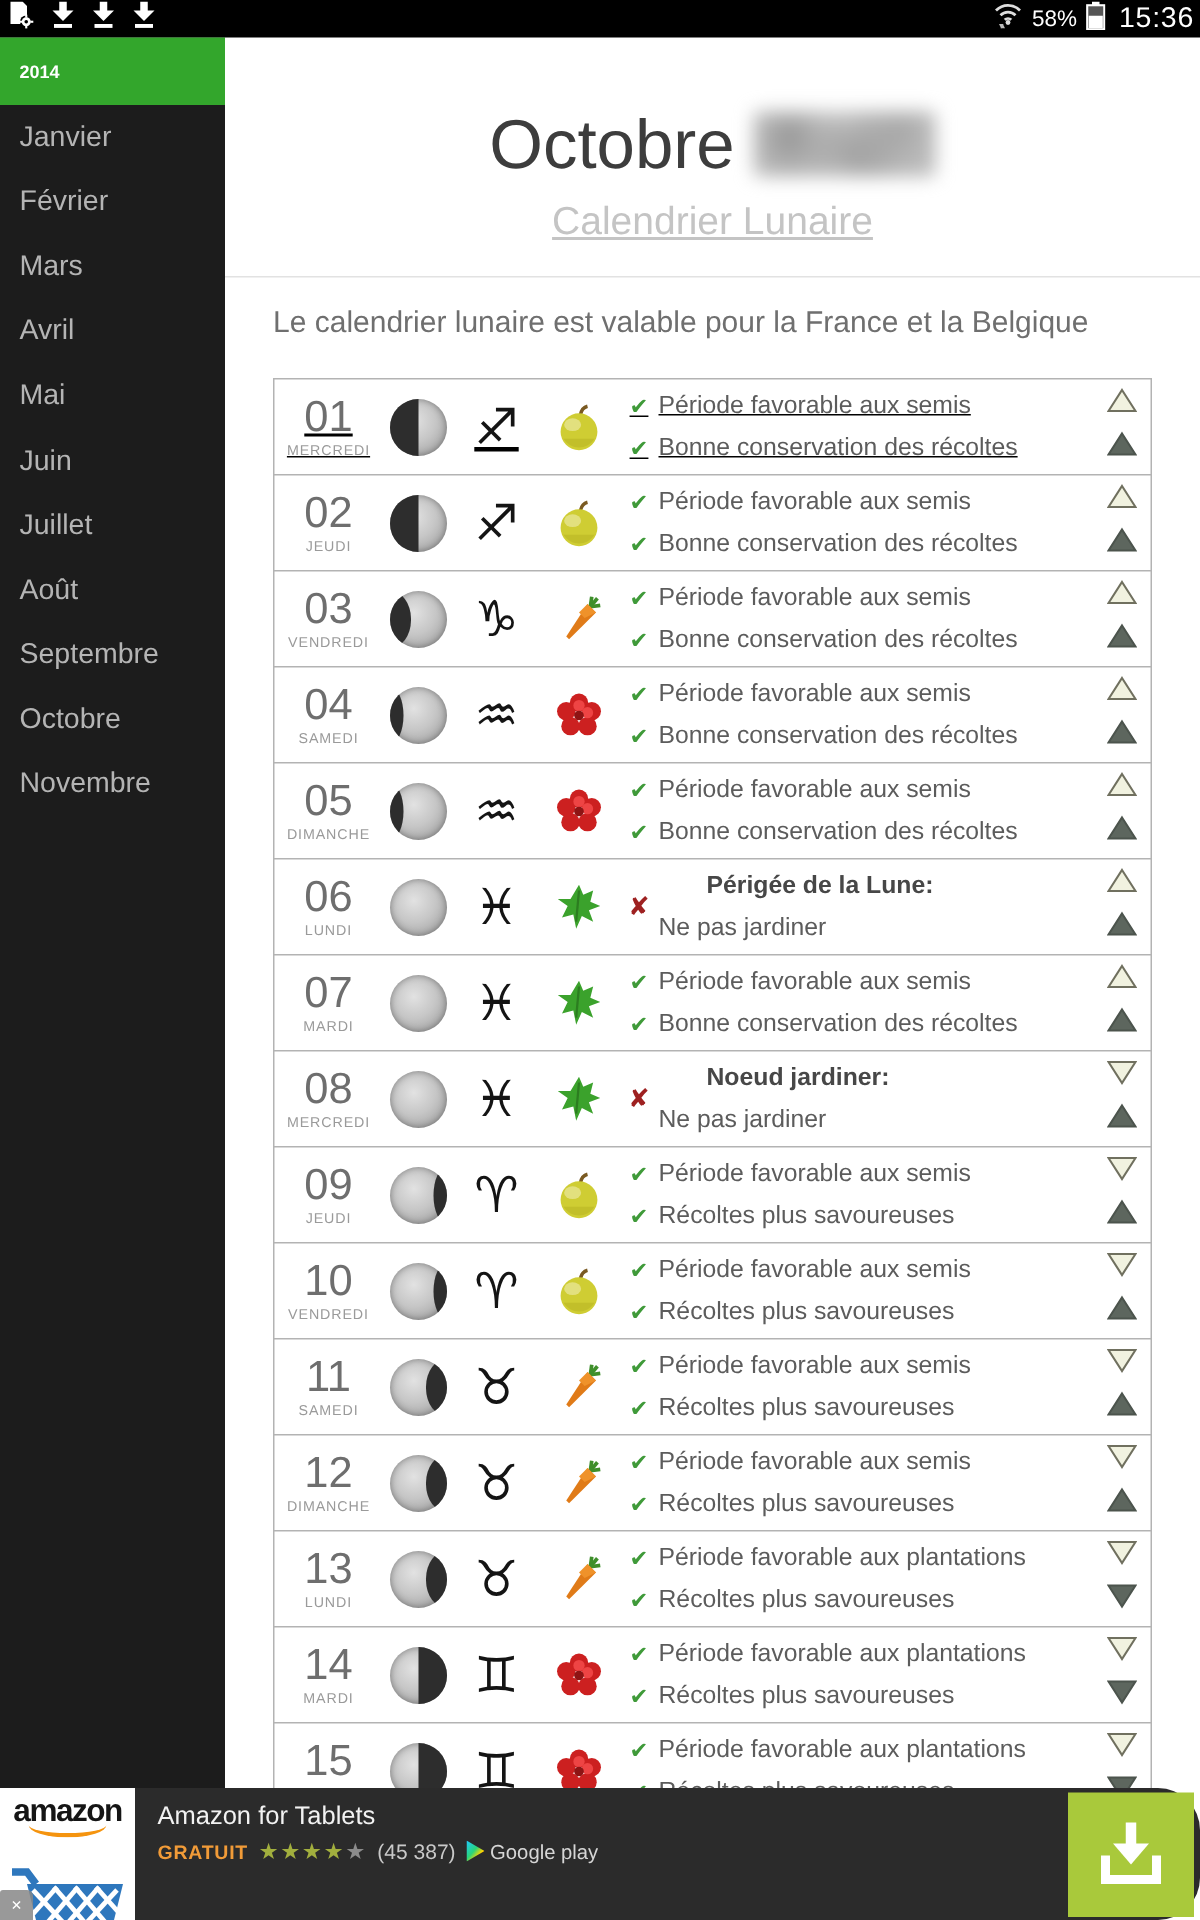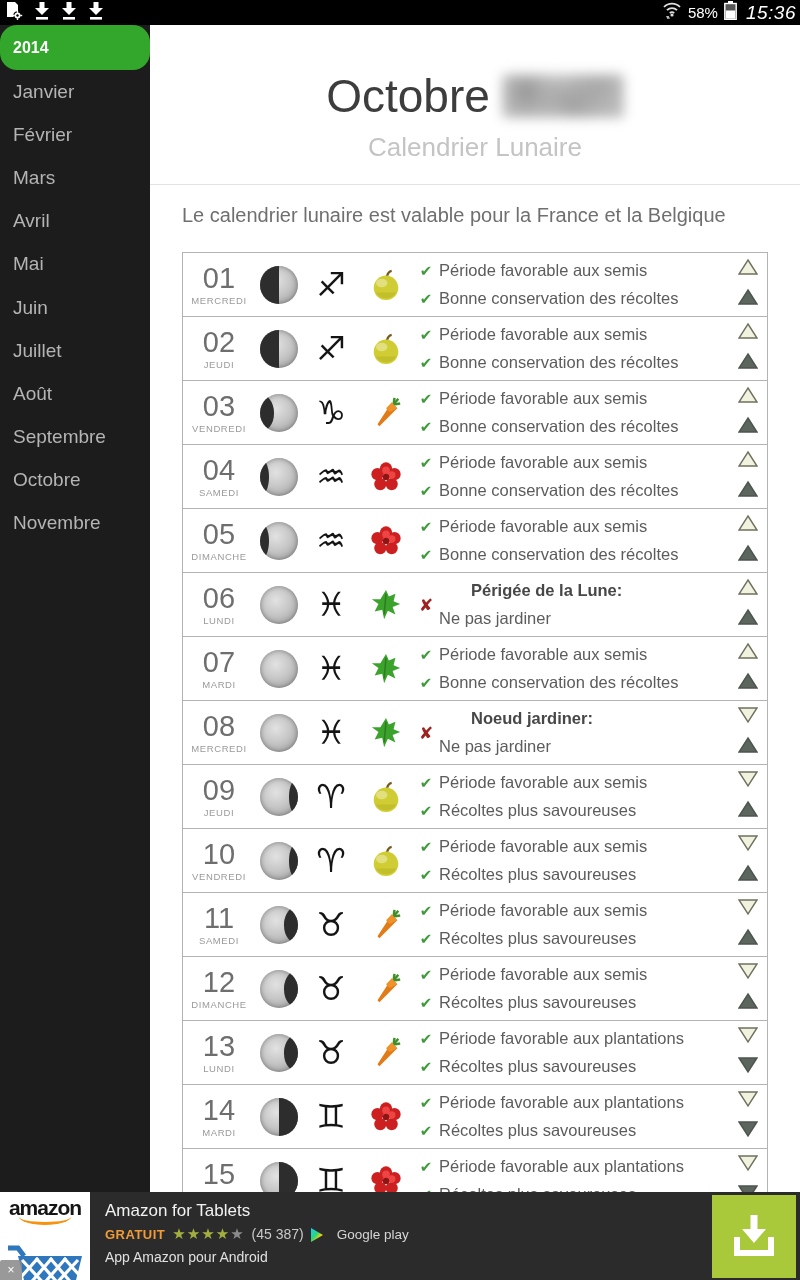--- a/index.html
+++ b/index.html
@@ -4,48 +4,48 @@
 <style>
   * { margin:0; padding:0; box-sizing:border-box; }
   html,body { width:800px; height:1280px; }
   body { font-family:"Liberation Sans", sans-serif; background:#fff; position:relative; overflow:hidden; }
 
   
   .statusbar { height:25px; background:#000; display:flex; align-items:center; padding:0 4px; color:#fff; }
   .sb-left { display:flex; align-items:center; gap:11px; }
   .sb-right { margin-left:auto; display:flex; align-items:center; gap:6px; }
   .sb-pct { font-size:15px; color:#fff; }
-  .sb-time { font-size:19px; color:#fff; margin-left:3px; letter-spacing:.5px;font-style:italic; }
+  .sb-time { font-size:19px; color:#fff; margin-left:3px; letter-spacing:.5px; }
 
   
   .sidebar { position:absolute; top:25px; left:0; bottom:0; width:150px; background:#1c1c1c; z-index:2; }
-  .year-item { height:45px; background:#33a62c; color:#fff; font-size:16px; font-weight:bold;
-               display:flex; align-items:center; padding-left:13px;border-radius:17px; }
+  .year-item { height:45px; background:#33a62c; color:#fff; font-size:12px; font-weight:bold;
+               display:flex; align-items:center; padding-left:13px; }
   .month-item { height:43.2px; color:#b4b4b4; font-size:19px; display:flex; align-items:center; padding-left:13px; }
 
   
   .main { margin-left:150px; width:650px; }
   .title-row { text-align:center; margin-top:44px; white-space:nowrap; }
   .month-title { font-size:46px; color:#3d3d3d; display:inline-block; vertical-align:middle; }
   .blur-blob { display:inline-block; width:122px; height:44px; margin-left:12px; vertical-align:middle;
     border-radius:4px;
     background:
       radial-gradient(circle at 20% 40%, rgba(95,95,95,.55), transparent 40%),
       radial-gradient(circle at 55% 65%, rgba(125,125,125,.5), transparent 45%),
       radial-gradient(circle at 80% 30%, rgba(105,105,105,.45), transparent 50%),
       linear-gradient(#dcdcdc,#cfcfcf);
     filter:blur(6px); }
-  .subtitle { text-align:center; font-size:26px; color:#c4c4c4; margin-top:9px; }
+  .subtitle { text-align:center; font-size:26px; color:#c4c4c4; margin-top:9px;text-decoration:underline; }
   .divider { border-bottom:1px solid #e2e2e2; margin-top:21px; }
   .note { margin:19px 0 0 32px; font-size:20px; color:#6f6f6f; }
 
   
   .cal-table { margin:25px 32px 0 32px; width:586px; }
   .cal-row { height:65px; border:1px solid #b3b3b3; margin-top:-1px; display:flex; align-items:center; background:#fff; }
-  .cal-row:first-child { margin-top:0; }
+  .cal-row:first-child { margin-top:0;text-decoration:underline; }
   .day-cell { width:72px; text-align:center; }
   .day-num { font-size:29px; color:#6e6e6e; line-height:30px; }
   .day-name { font-size:9.5px; color:#9a9a9a; letter-spacing:.6px; margin-top:2px; }
   .moon-cell { width:48px; display:flex; justify-content:center; }
   .moon { width:38px; height:38px; border-radius:50%; position:relative; overflow:hidden;
     background:radial-gradient(circle at 42% 38%, #e2e2e2 0%, #c6c6c6 45%, #a4a4a4 82%, #8d8d8d 100%);
     box-shadow:inset 0 0 5px rgba(0,0,0,.35); }
   .moon .dark { position:absolute; top:0; bottom:0; background:#2d2d2d; }
   .moon.half-left  .dark { left:0; width:50%; }
   .moon.gib-left   .dark { left:0; width:38%; border-radius:0 100% 100% 0 / 0 50% 50% 0; }
@@ -62,38 +62,38 @@
   .text-col { display:flex; flex-direction:column; gap:3px; }
   .msg-line { display:flex; align-items:center; height:25px; }
   .msg-line .mark { width:26px; text-align:center; font-family:"DejaVu Sans", sans-serif;
                     font-size:15px; font-weight:bold; color:#3f9a39; }
   .msg-text { font-size:16.5px; color:#5c5c5c; }
   .msg-text.bold { font-weight:bold; color:#474747;margin-left:32px; }
   .trends { width:38px; height:100%; display:flex; flex-direction:column;
             justify-content:space-between; align-items:flex-end; padding:5px 9px 6px 0; }
 
   
-  .ad { position:absolute; left:0; right:0; bottom:0; height:88px; background:#2b2b2b; display:flex; z-index:10; }
+  .ad { position:absolute; left:0; right:0; bottom:0; height:88px; background:#2b2b2b; display:flex; z-index:10;border-radius:28px; }
   .ad-left { width:90px; background:#fff; position:relative; overflow:hidden; flex-shrink:0; }
   .amazon-word { font-size:21px; font-weight:bold; color:#151515; letter-spacing:-1px;
                  text-align:center; margin-top:5px; line-height:22px; }
   .amazon-swoosh { width:52px; height:10px; margin:-4px auto 0; border-bottom:3px solid #f5940f;
                    border-radius:0 0 60% 60%/0 0 100% 100%; }
   .cart-svg { position:absolute; left:4px; bottom:-8px; }
   .ad-close { position:absolute; left:0; bottom:0; width:22px; height:20px; background:rgba(135,135,135,.85);
               border-radius:2px 4px 0 0; color:#fff; font-size:12px; display:flex; align-items:center;
               justify-content:center; z-index:11; }
   .ad-info { flex:1; padding:9px 0 0 15px; overflow:hidden; }
   .ad-title { font-size:17px; color:#f2f2f2; }
   .ad-meta { display:flex; align-items:center; gap:7px; margin-top:5px; }
   .ad-free { font-size:13px; font-weight:bold; color:#f19b38; letter-spacing:.5px; }
   .stars { font-family:"DejaVu Sans", sans-serif; font-size:15px; letter-spacing:1px; line-height:1; }
   .star-on { color:#a2af3e; } .star-off { color:#8b8b8b; }
   .ad-count { font-size:14px; color:#c9c9c9; }
-  .gp { display:flex; align-items:flex-end; gap:14px; }
+  .gp { display:flex; align-items:flex-start; gap:4px; }
   .gp-label { font-size:13.5px; color:#d6d6d6; }
   .ad-sub { margin-top:7px; font-size:14px; color:#e0e0e0; }
   .dl-btn { margin-left:auto; margin-right:4px; align-self:center; width:84px; height:83px;
             background:#a9c93b; display:flex; align-items:center; justify-content:center; }
 </style>
 </head>
 <body>
 
 <div class="statusbar">
   <div class="sb-left">
@@ -864,21 +864,20 @@
                 <stop offset="0.45" stop-color="#29d57a"></stop>
             <stop offset="0.7" stop-color="#ffd500"></stop>
                 <stop offset="1" stop-color="#f4442c"></stop>
           </linearGradient>
             </defs>
           <polygon points="0,0 12,7 0,14" fill="url(#gpg)"></polygon>
         </svg>
         <span class="gp-label">Google play</span>
       </span>
     </div>
-    <div class="ad-sub">App Amazon pour Android</div>
   </div>
   <div class="dl-btn">
     <svg width="50" height="50" viewBox="0 0 50 50">
       <rect x="21.5" y="4" width="7" height="16" fill="#fff"></rect>
       <polygon points="13,18 37,18 25,32" fill="#fff"></polygon>
       <path d="M8 26 V42 H42 V26" fill="none" stroke="#fff" stroke-width="6"></path>
     </svg>
   </div>
 </div>
 

